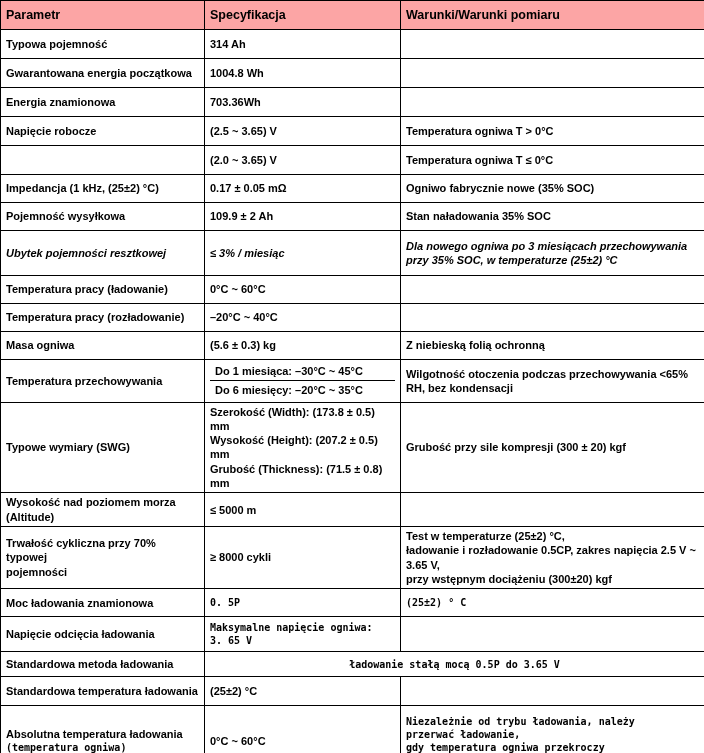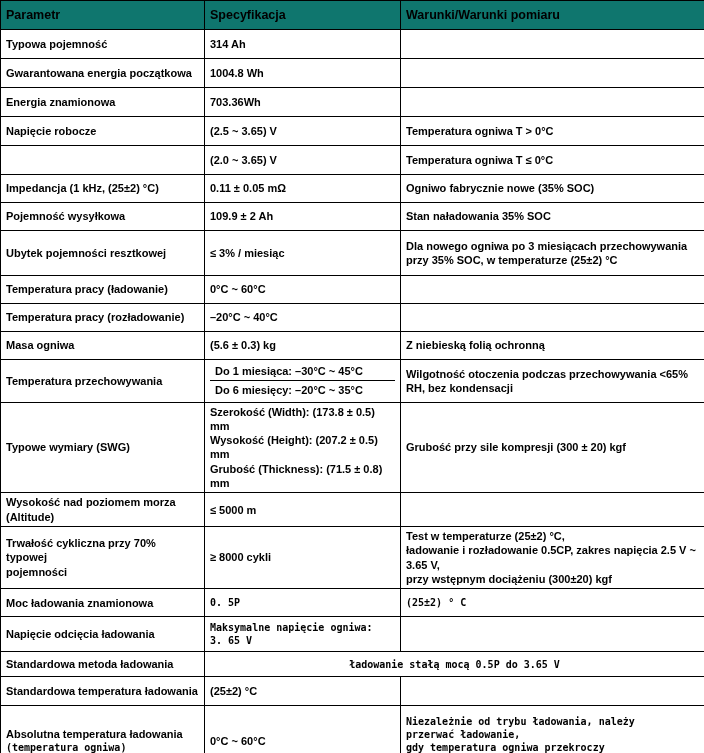--- a/index.html
+++ b/index.html
@@ -15,21 +15,21 @@
   }
   table.spec th, table.spec td {
     border:1px solid #000;
     padding:2px 5px;
     vertical-align:middle;
     white-space:pre-line;
     line-height:1.3;
     overflow:hidden;
   }
   table.spec th {
-    background:#0f766e;
+    background:#fca5a5;
     text-align:left;
     font-size:12.5px;
     height:24px;
   }
   td.merged { text-align:center; }
   .mono { font-family:"DejaVu Sans Mono", monospace; font-size:10px; }
   td.divided { padding:0; }
   td.divided .subline { padding:2px 5px; }
   td.divided .subline:first-child { border-bottom:1px solid #000; }
 </style>
@@ -71,29 +71,29 @@
           <td>(2.5 ~ 3.65) V</td>
           <td>Temperatura ogniwa T &gt; 0°C</td>
         </tr>
         <tr style="height: 29px; margin-left: 24px;">
           <td></td>
           <td>(2.0 ~ 3.65) V</td>
           <td>Temperatura ogniwa T ≤ 0°C</td>
         </tr>
         <tr style="height: 28px;">
           <td>Impedancja (1 kHz, (25±2) °C)</td>
-          <td>0.11 ± 0.05 mΩ</td>
+          <td>0.17 ± 0.05 mΩ</td>
           <td>Ogniwo fabrycznie nowe (35% SOC)</td>
         </tr>
         <tr style="height: 28px;">
           <td>Pojemność wysyłkowa</td>
           <td>109.9 ± 2 Ah</td>
           <td>Stan naładowania 35% SOC</td>
         </tr>
-        <tr style="height: 45px;">
+        <tr style="height: 45px; font-style: italic;">
           <td>Ubytek pojemności resztkowej</td>
           <td>≤ 3% / miesiąc</td>
           <td>Dla nowego ogniwa po 3 miesiącach przechowywania
 przy 35% SOC, w temperaturze (25±2) °C</td>
         </tr>
         <tr style="height: 28px;">
           <td>Temperatura pracy (ładowanie)</td>
           <td>0°C ~ 60°C</td>
           <td></td>
         </tr>

